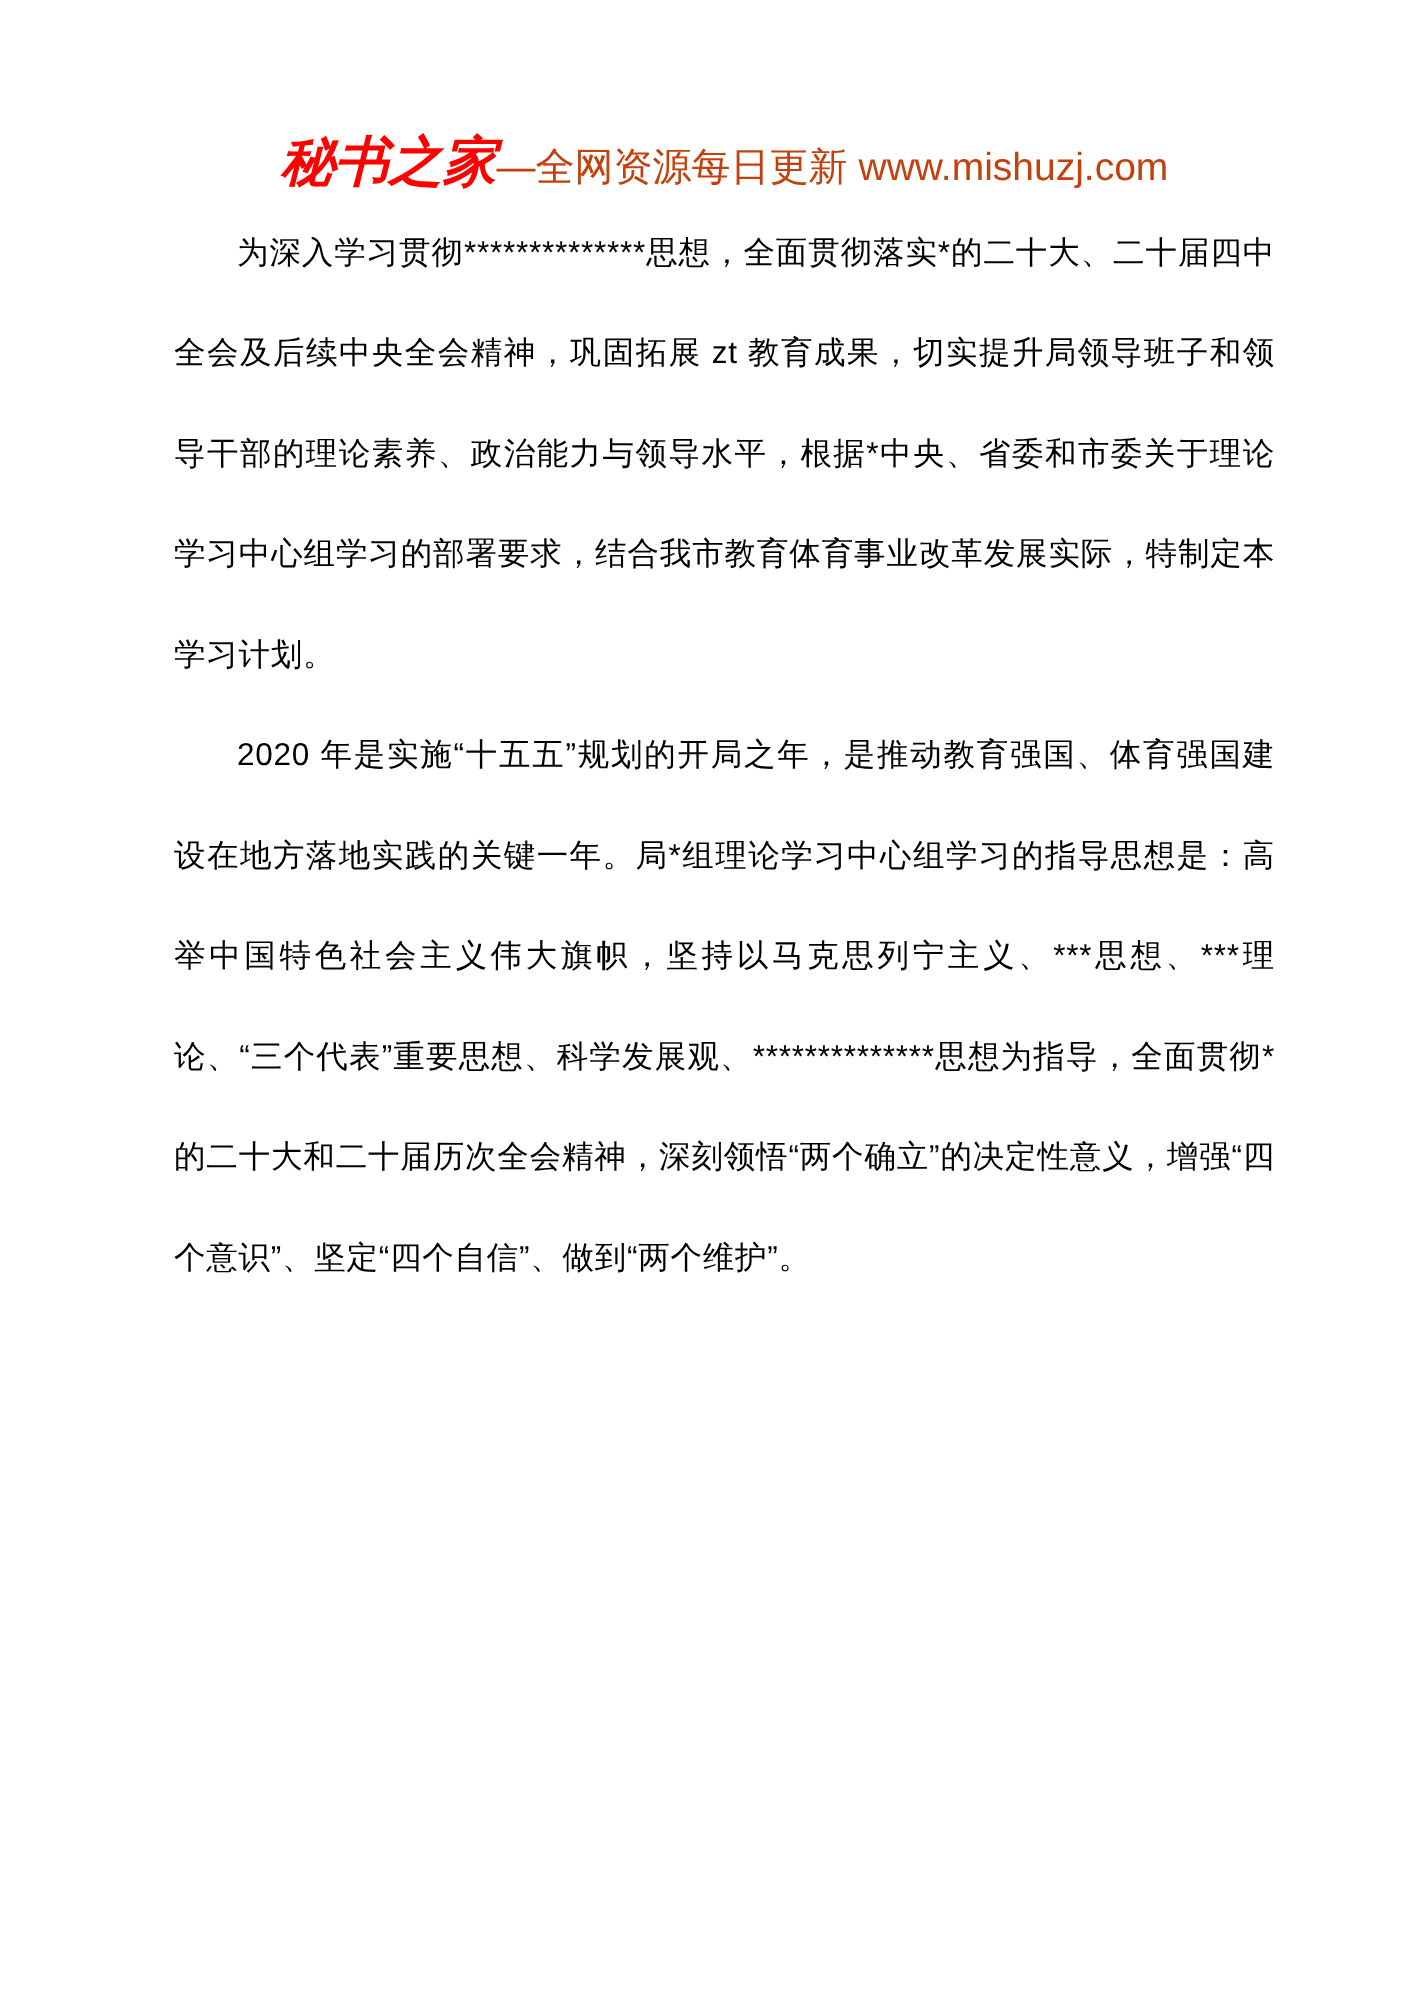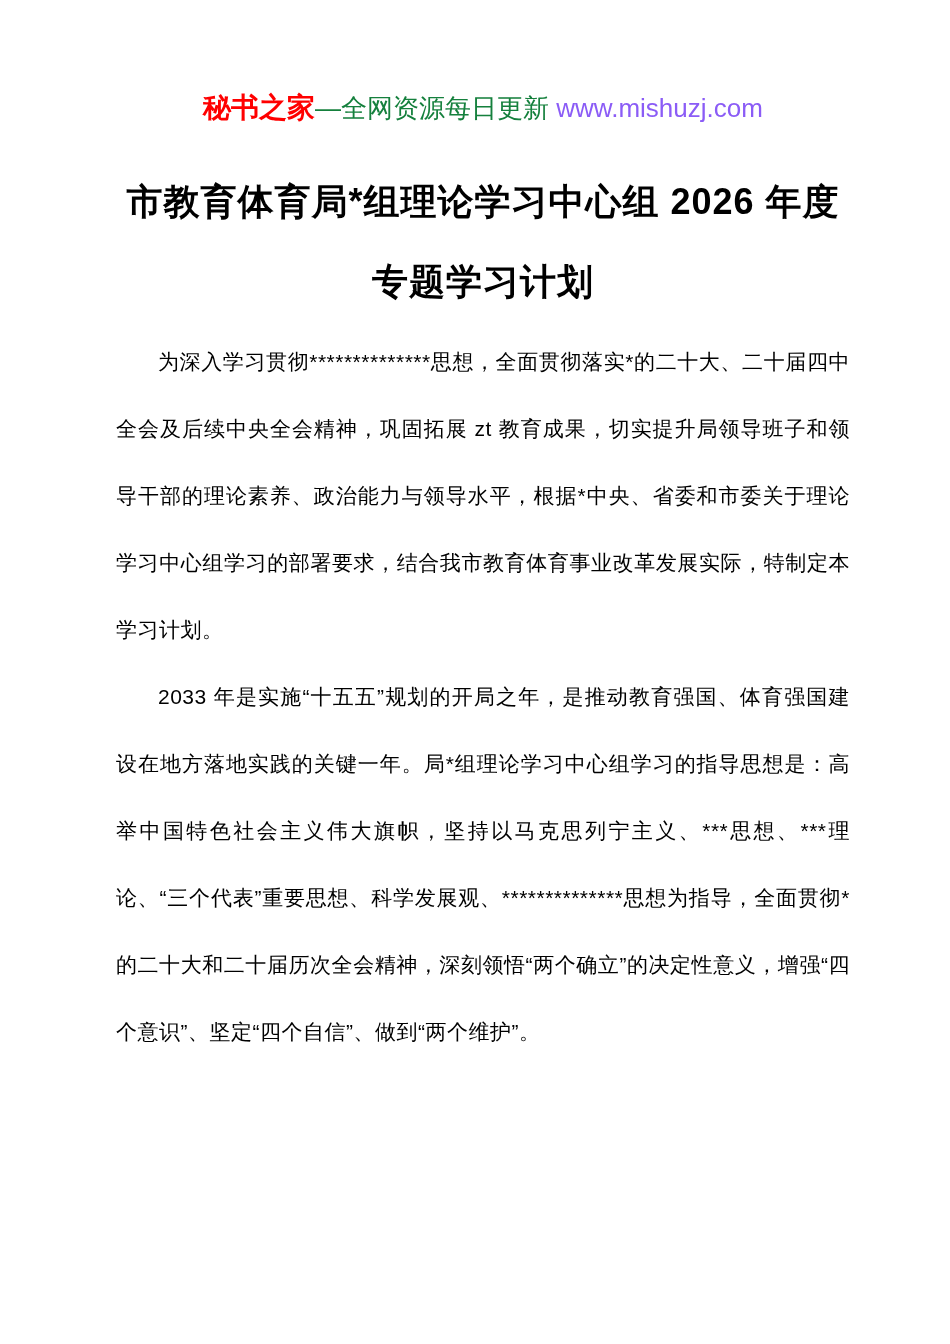--- a/index.html
+++ b/index.html
@@ -21,28 +21,29 @@
   
   .site-header {
     text-align: center;
     font-size: 26px;
     line-height: 36px;
     white-space: nowrap;
   }
   .site-header .brand {
     color: #ff0000;
     font-weight: 700;
-    font-size: 28px;
+    font-size: 36px;
+    font-style: italic;
   }
   .site-header .tagline {
-    color: #15803d;
+    color: #c2410c;
     font-weight: 400;
   }
   .site-header .url {
-    color: #8b5cf6;
+    color: #c2410c;
     font-weight: 400;
   }
   
   .doc-title {
     margin: 36px 0 0 0;
     text-align: center;
     font-size: 36px;
     font-weight: 700;
     line-height: 80px;
     letter-spacing: 1px;
@@ -67,23 +68,19 @@
 </style>
 </head>
 <body>
 
 <div class="page">
 
   <div class="site-header">
     <span class="brand">秘书之家</span><span class="tagline">—全网资源每日更新 </span><span class="url">www.mishuzj.com</span>
   </div>
 
-  <h1 class="doc-title">
-    <span class="title-line">市教育体育局*组理论学习中心组 2026 年度</span>
-    <span class="title-line">专题学习计划</span>
-  </h1>
 
   <div class="doc-body">
     <p>为深入学习贯彻**************思想，全面贯彻落实*的二十大、二十届四中全会及后续中央全会精神，巩固拓展 zt 教育成果，切实提升局领导班子和领导干部的理论素养、政治能力与领导水平，根据*中央、省委和市委关于理论学习中心组学习的部署要求，结合我市教育体育事业改革发展实际，特制定本学习计划。</p>
-    <p>2033 年是实施“十五五”规划的开局之年，是推动教育强国、体育强国建设在地方落地实践的关键一年。局*组理论学习中心组学习的指导思想是：高举中国特色社会主义伟大旗帜，坚持以马克思列宁主义、***思想、***理论、“三个代表”重要思想、科学发展观、**************思想为指导，全面贯彻*的二十大和二十届历次全会精神，深刻领悟“两个确立”的决定性意义，增强“四个意识”、坚定“四个自信”、做到“两个维护”。</p>
+    <p>2020 年是实施“十五五”规划的开局之年，是推动教育强国、体育强国建设在地方落地实践的关键一年。局*组理论学习中心组学习的指导思想是：高举中国特色社会主义伟大旗帜，坚持以马克思列宁主义、***思想、***理论、“三个代表”重要思想、科学发展观、**************思想为指导，全面贯彻*的二十大和二十届历次全会精神，深刻领悟“两个确立”的决定性意义，增强“四个意识”、坚定“四个自信”、做到“两个维护”。</p>
   </div>
 
 </div>
 
 </body></html>

